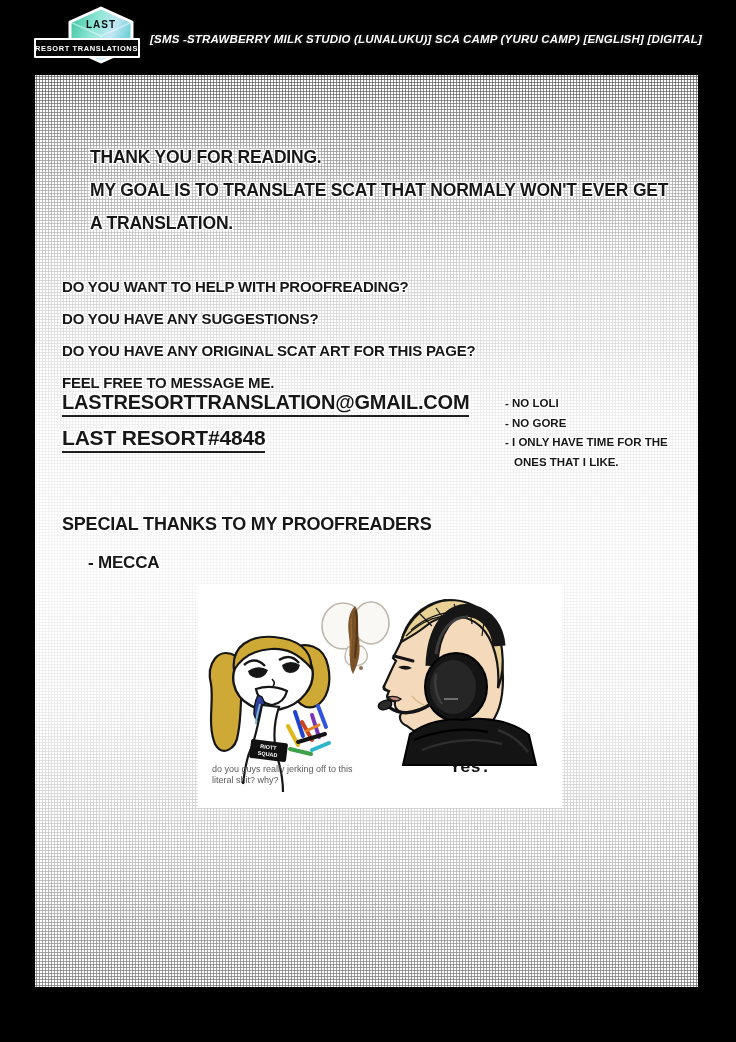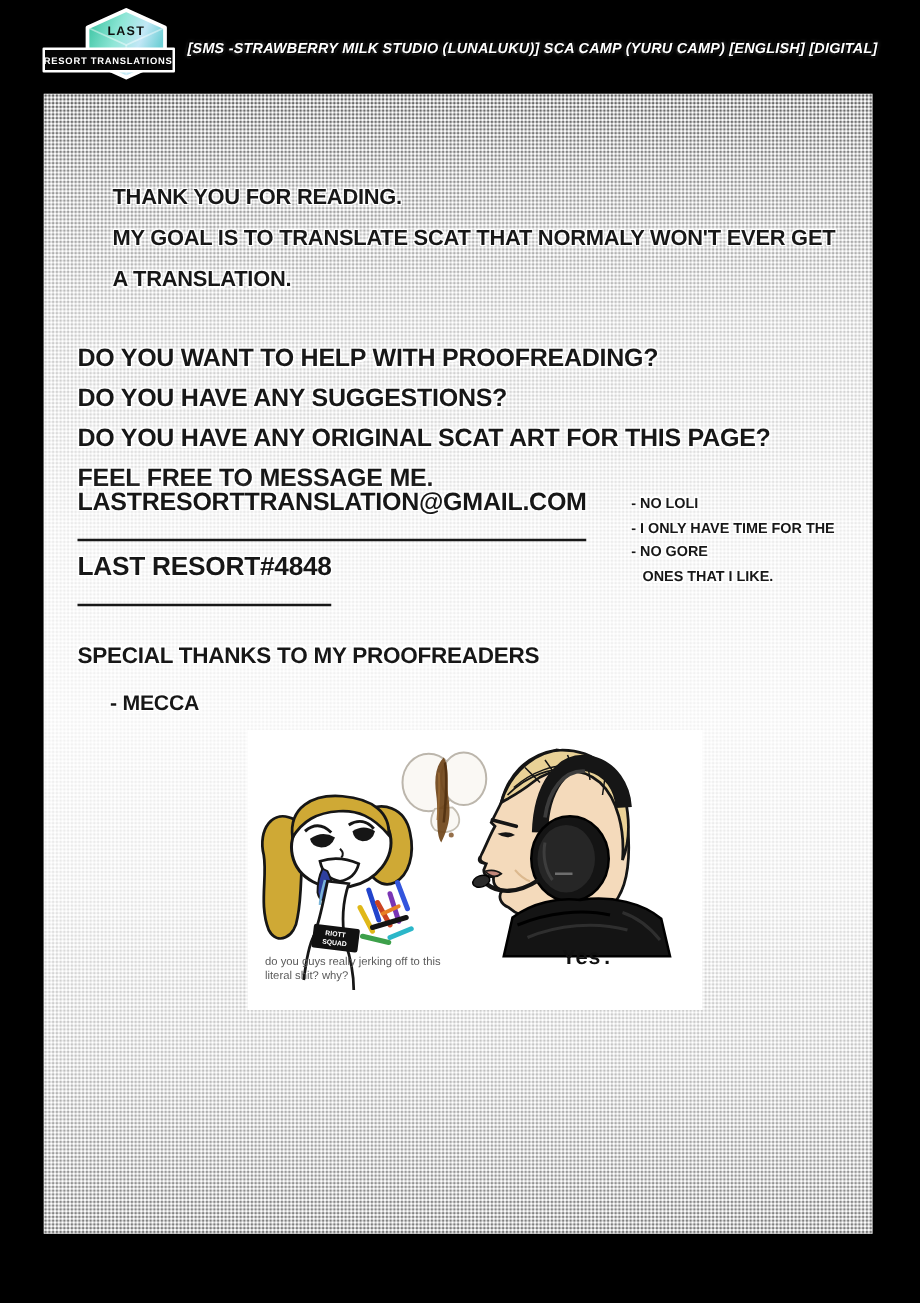--- a/index.html
+++ b/index.html
@@ -47,23 +47,23 @@
   
   .comic{
     position:absolute;color:#171717;font-weight:700;letter-spacing:-0.2px;
     text-shadow:
       -1px -1px 0 rgba(255,255,255,.9), 1px -1px 0 rgba(255,255,255,.9),
       -1px 1px 0 rgba(255,255,255,.9), 1px 1px 0 rgba(255,255,255,.9),
       0 0 6px rgba(255,255,255,.95), 0 0 12px rgba(255,255,255,.8);
     white-space:nowrap;
   }
   .intro{left:62px;top:141px;font-size:17.5px;line-height:33px;margin-left:28px;}
-  .questions{left:62px;top:271px;font-size:20px;line-height:32px;}
+  .questions{left:62px;top:271px;font-size:15px;line-height:32px;}
   .contacts{left:62px;top:391px;font-size:20px;line-height:22px;}
-  .contacts .u{display:inline-block;border-bottom:2.5px solid #171717;padding-bottom:18px;}
+  .contacts .u{display:inline-block;border-bottom:2.5px solid #171717;padding-bottom:2px;}
   .contacts .discord{margin-top:10px;font-size:21px;}
   .rules{left:505px;top:394px;font-size:11.5px;line-height:19.5px;letter-spacing:0;}
   .rules div:nth-child(4){padding-left:9px;}
   .thanks-heading{left:62px;top:514px;font-size:18px;}
   .proofreaders{left:88px;top:547px;font-size:17px;line-height:32px;}
   
   .meme{
     position:absolute;left:198px;top:584px;width:364px;height:224px;background:#fff;
   }
   .meme svg{position:absolute;left:0;top:0;}
@@ -117,22 +117,22 @@
   <div>FEEL FREE TO MESSAGE ME.</div>
 </div>
 
 <div class="comic contacts">
   <div><span class="u">LASTRESORTTRANSLATION@GMAIL.COM</span></div>
   <div class="discord"><span class="u">LAST RESORT#4848</span></div>
 </div>
 
 <div class="comic rules">
   <div>- NO LOLI</div>
+  <div>- NO GORE</div>
   <div>- I ONLY HAVE TIME FOR THE</div>
-  <div>- NO GORE</div>
   <div>ONES THAT I LIKE.</div>
 </div>
 
 <div class="comic thanks-heading">SPECIAL THANKS TO MY PROOFREADERS</div>
 <div class="comic proofreaders">
   <div>- MECCA</div>
 </div>
 
 <div class="meme">
   <svg width="364" height="224" viewBox="0 0 364 224">

